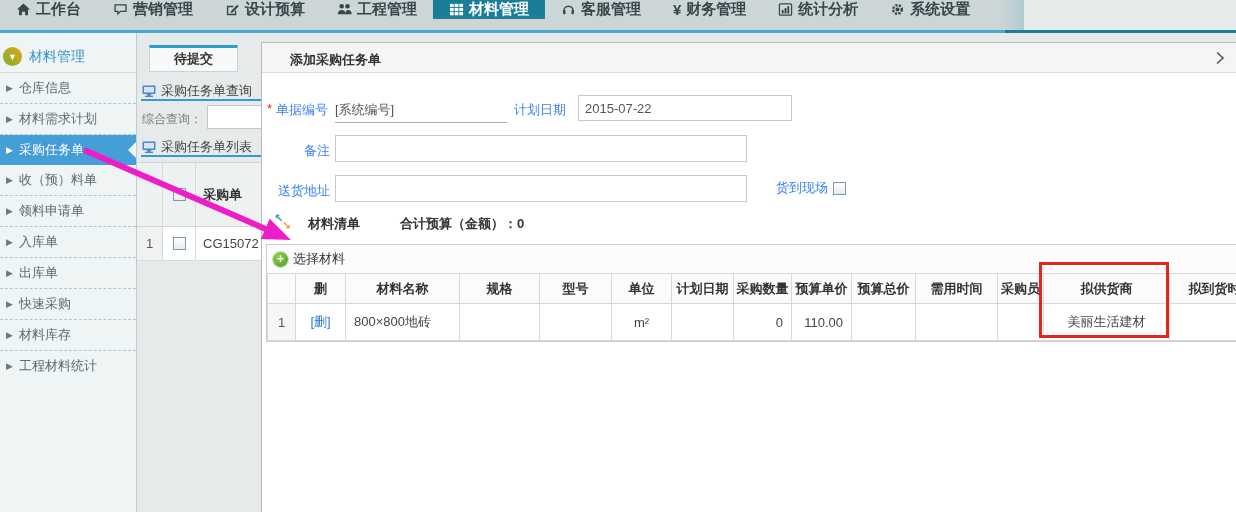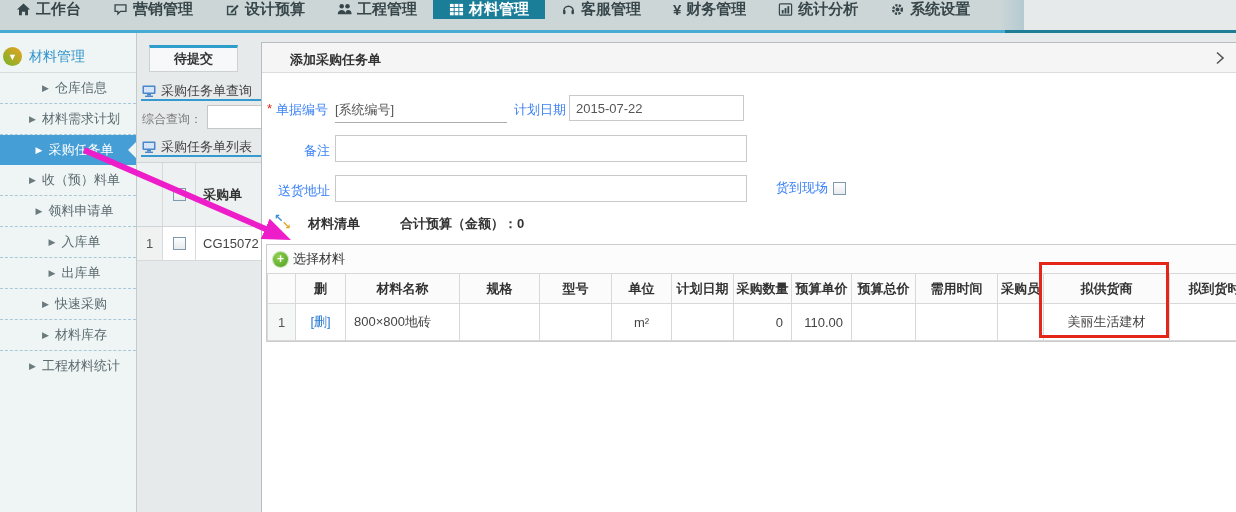--- a/index.html
+++ b/index.html
@@ -21,22 +21,22 @@
   
   .main { position:absolute; left:0; top:33px; width:1236px; height:479px; display:flex; }
 
   
   .sidebar { width:137px; flex:none; background:#eff4f4; border-right:1px solid #c2cacb; padding-top:8px; }
   .sb-header { height:32px; display:flex; align-items:center; gap:7px; padding-left:3px;
                border-bottom:1px solid #d8dede; color:#3496cb; font-size:14px; }
   .sb-circle { width:19px; height:19px; border-radius:50%; background:linear-gradient(45deg,#76b32c,#eaa21e);
                color:#fff; font-size:9px; display:flex; align-items:center; justify-content:center; flex:none; }
   .sb-items { list-style:none; }
-  .sb-item { height:31px; line-height:30px; padding-left:13px; font-size:13px; color:#5a6a6e;
-             border-bottom:1px dashed #aac9d8; position:relative; cursor:pointer; white-space:nowrap;text-align:center; }
+  .sb-item { height:31px; line-height:30px; padding-left:6px; font-size:13px; color:#5a6a6e;
+             border-bottom:1px dashed #aac9d8; position:relative; cursor:pointer; white-space:nowrap; }
   .sb-item .tri { color:#6b7a7d; font-size:9px; margin-right:6px; vertical-align:1px; }
   .sb-item.active { background:#459ed6; color:#fff; border-bottom:none; height:30px; }
   .sb-item.active .tri { color:#fff; }
   .sb-item.active::after { content:""; position:absolute; right:0; top:50%; margin-top:-8px;
              border-top:8px solid transparent; border-bottom:8px solid transparent; border-right:8px solid #eff4f4; }
 
   
   .content { flex:1; position:relative; background:#e7eaea; overflow:hidden; }
   .bg-tab { position:absolute; left:12px; top:12px; width:89px; height:27px; background:#f6f8f9;
             border:1px solid #ccd1d3; border-top:3px solid #2d9ecb; text-align:center; line-height:22px;
@@ -256,21 +256,21 @@
           <span class="p-title">添加采购任务单</span>
           <svg class="p-collapse" viewBox="0 0 16 16">
               <polyline points="5,2.5 11,8 5,13.5" fill="none" stroke="currentColor" stroke-width="1.6"></polyline>
             </svg>
         </div>
 
         <span class="abs f-req" style="left:5px; top:58px;">*</span>
         <span class="abs f-label" style="left:14px; top:58px;">单据编号</span>
         <div class="abs f-docno">[系统编号]</div>
         <span class="abs f-label" style="left:252px; top:58px;">计划日期</span>
-        <input class="abs f-input" style="left: 307px; top: 52px; width: 175px; height: 26px;" type="text" value="2015-07-22">
+        <input class="abs f-input" style="left: 316px; top: 52px; width: 214px; height: 26px;" type="text" value="2015-07-22">
 
         <span class="abs f-label" style="left:0; top:99px; width:68px; text-align:right;">备注</span>
         <input class="abs f-input" style="left: 73px; top: 92px; width: 412px; height: 27px;" type="text">
 
         <span class="abs f-label" style="left:0; top:139px; width:68px; text-align:right;padding-left:12px;">送货地址</span>
         <input class="abs f-input" style="left: 73px; top: 132px; width: 412px; height: 27px;" type="text">
         <div class="abs f-onsite">
           <span class="f-label">货到现场</span>
           <span class="cb"></span>
         </div>

